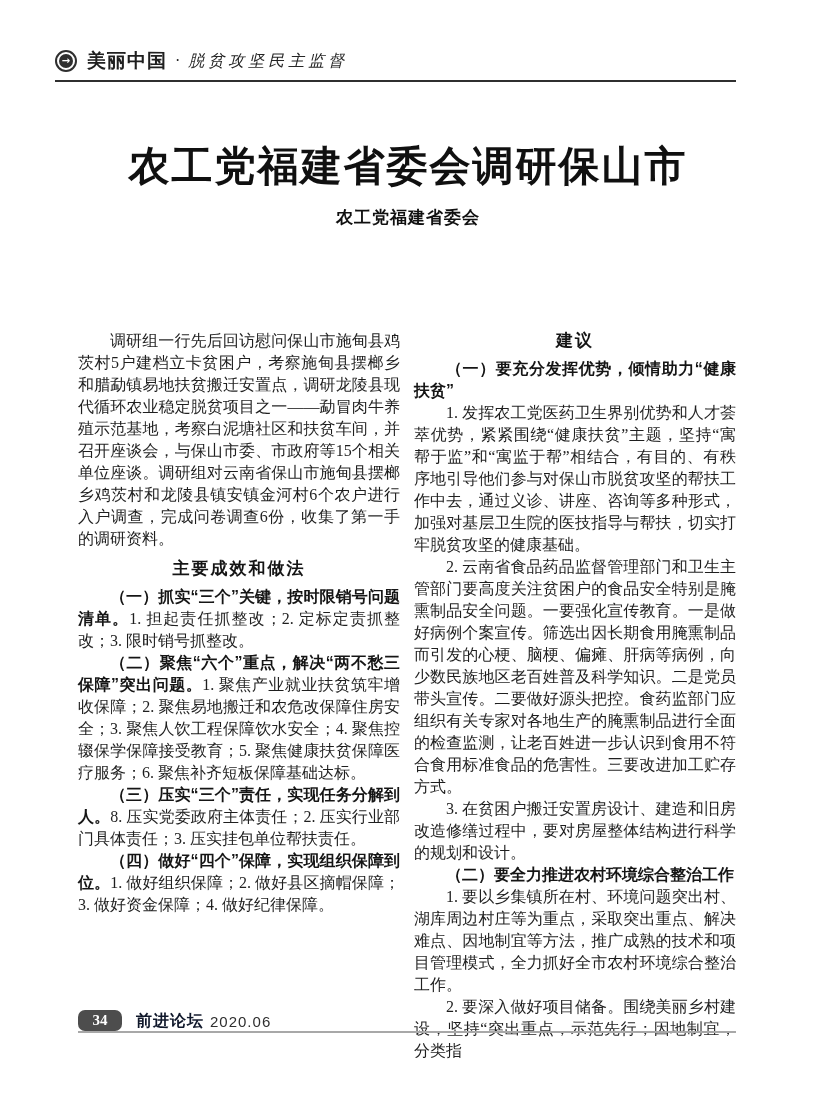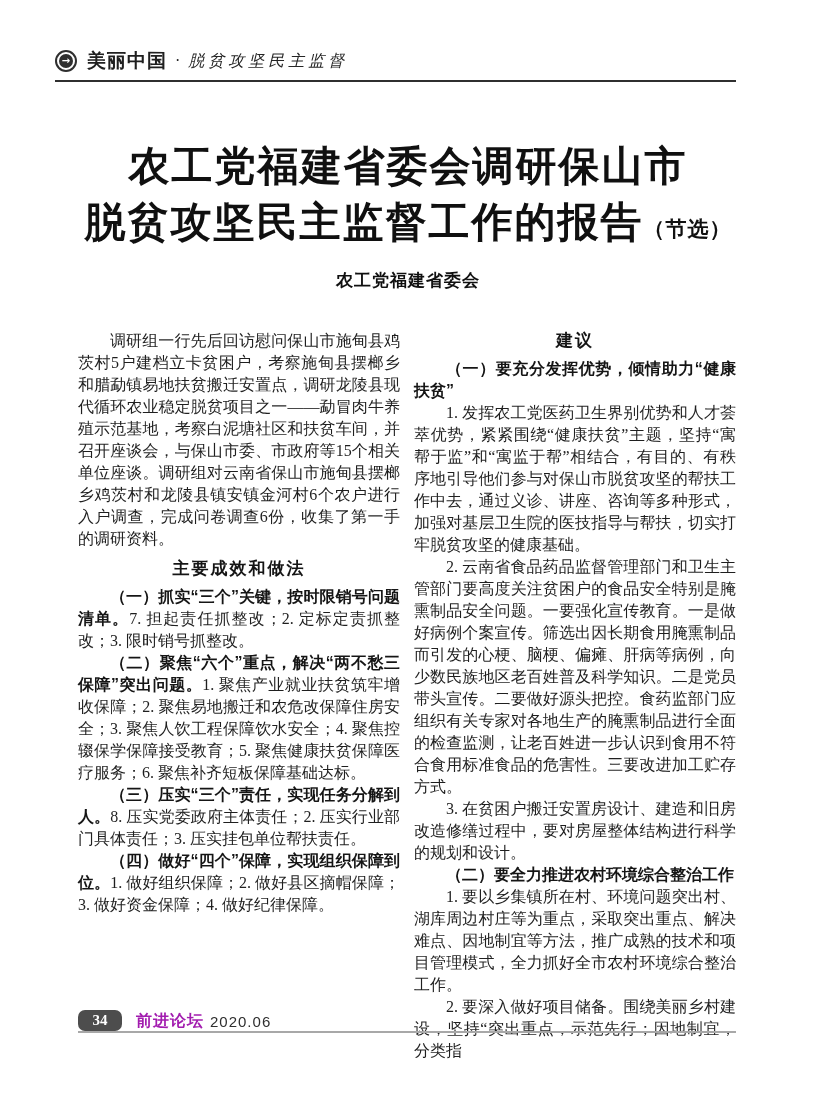--- a/index.html
+++ b/index.html
@@ -73,21 +73,21 @@
   .page-badge {
     position:absolute; left:0; top:0; width:44px; height:21px;
     background:#4d4d4d; color:#ffffff; text-align:center;
     font-weight:bold; font-size:15px; line-height:21px;
     font-family:"Liberation Serif",serif;
     border-radius:7px;
   }
   .journal-name {
     position:absolute; left:58px; top:0; height:21px; line-height:21px;
     font-family:"Liberation Sans","DejaVu Sans",sans-serif;
-    font-weight:bold; font-size:16px; color:#a21caf; letter-spacing:1px;
+    font-weight:bold; font-size:16px; color:#0f172a; letter-spacing:1px;
   }
   .issue-number {
     position:absolute; left:132px; top:1px; height:21px; line-height:21px;
     font-family:"Liberation Sans","DejaVu Sans",sans-serif;
     font-size:15px; color:#2e2e2e; letter-spacing:1px;
   }
 </style>
 </head>
 <body>
 
@@ -99,30 +99,29 @@
         <span class="brand-icon-inner">→</span>
       </span>
       <span class="brand-name">美丽中国</span>
       <span class="brand-sep">·</span>
       <span class="brand-tagline">脱贫攻坚民主监督</span>
     </div>
   </div>
 
   <div class="title-block">
     <div class="title-line">农工党福建省委会调研保山市</div>
-    <div class="title-line"><span>脱贫攻坚民主监督工作的报告</span><span class="title-suffix">（节选）</span></div>
     <div class="author-line">农工党福建省委会</div>
   </div>
 
   <div class="body-columns">
 
     <div class="column">
       <p>调研组一行先后回访慰问保山市施甸县鸡茨村5户建档立卡贫困户，考察施甸县摆榔乡和腊勐镇易地扶贫搬迁安置点，调研龙陵县现代循环农业稳定脱贫项目之一——勐冒肉牛养殖示范基地，考察白泥塘社区和扶贫车间，并召开座谈会，与保山市委、市政府等15个相关单位座谈。调研组对云南省保山市施甸县摆榔乡鸡茨村和龙陵县镇安镇金河村6个农户进行入户调查，完成问卷调查6份，收集了第一手的调研资料。</p>
       <div class="section-heading">主要成效和做法</div>
-      <p><span class="lead">（一）抓实“三个”关键，按时限销号问题清单。</span><span>7. 担起责任抓整改；2. 定标定责抓整改；3. 限时销号抓整改。</span></p>
+      <p><span class="lead">（一）抓实“三个”关键，按时限销号问题清单。</span><span>1. 担起责任抓整改；2. 定标定责抓整改；3. 限时销号抓整改。</span></p>
       <p><span class="lead">（二）聚焦“六个”重点，解决“两不愁三保障”突出问题。</span><span>1. 聚焦产业就业扶贫筑牢增收保障；2. 聚焦易地搬迁和农危改保障住房安全；3. 聚焦人饮工程保障饮水安全；4. 聚焦控辍保学保障接受教育；5. 聚焦健康扶贫保障医疗服务；6. 聚焦补齐短板保障基础达标。</span></p>
       <p><span class="lead">（三）压实“三个”责任，实现任务分解到人。</span><span>8. 压实党委政府主体责任；2. 压实行业部门具体责任；3. 压实挂包单位帮扶责任。</span></p>
       <p><span class="lead">（四）做好“四个”保障，实现组织保障到位。</span><span>1. 做好组织保障；2. 做好县区摘帽保障；3. 做好资金保障；4. 做好纪律保障。</span></p>
     </div>
 
     <div class="column">
       <div class="section-heading first">建议</div>
       <div class="sub-heading">（一）要充分发挥优势，倾情助力“健康扶贫”</div>
       <p>1. 发挥农工党医药卫生界别优势和人才荟萃优势，紧紧围绕“健康扶贫”主题，坚持“寓帮于监”和“寓监于帮”相结合，有目的、有秩序地引导他们参与对保山市脱贫攻坚的帮扶工作中去，通过义诊、讲座、咨询等多种形式，加强对基层卫生院的医技指导与帮扶，切实打牢脱贫攻坚的健康基础。</p>
       <p>2. 云南省食品药品监督管理部门和卫生主管部门要高度关注贫困户的食品安全特别是腌熏制品安全问题。一要强化宣传教育。一是做好病例个案宣传。筛选出因长期食用腌熏制品而引发的心梗、脑梗、偏瘫、肝病等病例，向少数民族地区老百姓普及科学知识。二是党员带头宣传。二要做好源头把控。食药监部门应组织有关专家对各地生产的腌熏制品进行全面的检查监测，让老百姓进一步认识到食用不符合食用标准食品的危害性。三要改进加工贮存方式。</p>

